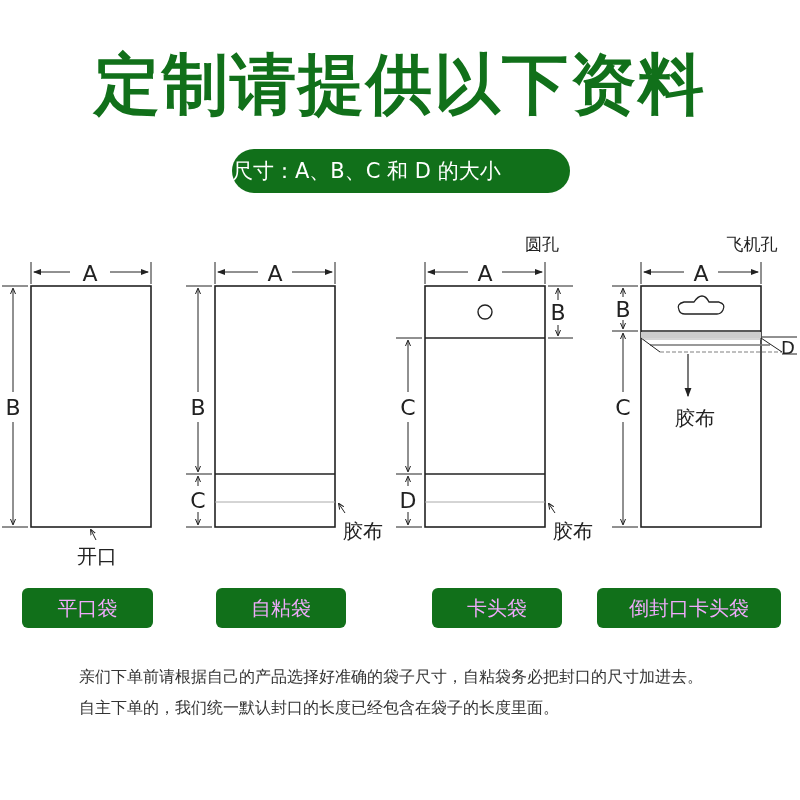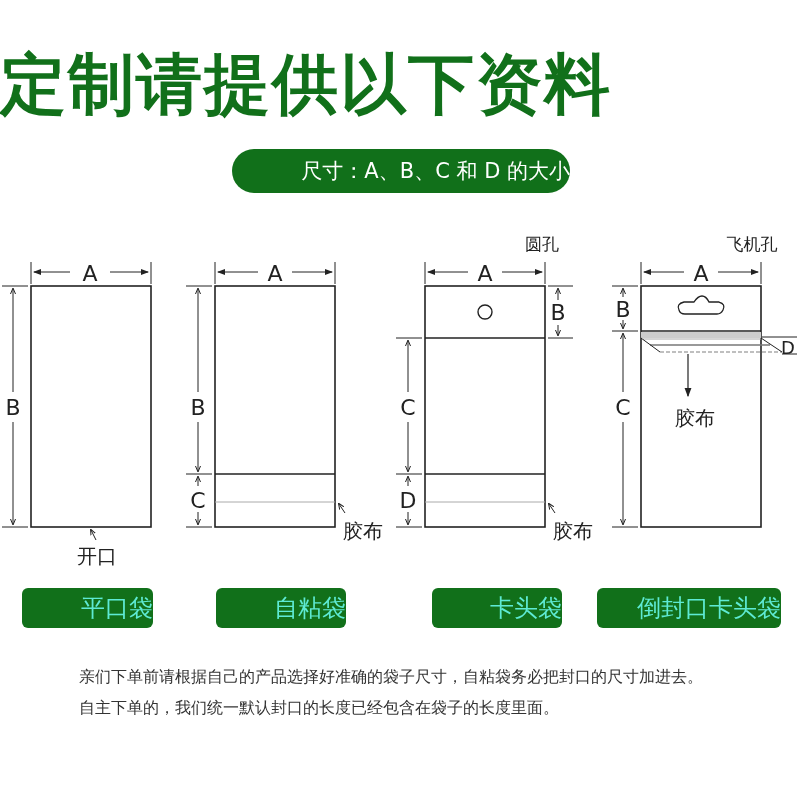--- a/index.html
+++ b/index.html
@@ -1,25 +1,25 @@
 <!DOCTYPE html>
 <html><head>
   <meta charset="utf-8">
   <style>
     html, body { margin: 0; padding: 0; background: #ffffff; }
     body { width: 800px; height: 800px; position: relative; overflow: hidden;
            font-family: "DejaVu Sans", "Liberation Sans", sans-serif; }
-    .title { position: absolute; left: 0; top: 52px; width: 800px; 
+    .title { position: absolute; left: 0; top: 52px; width: 800px; text-align: center;
              font-size: 66px; font-weight: bold; color: #11701a; letter-spacing: 2px; line-height: 1; }
     .pill { position: absolute; left: 232px; top: 149px; width: 338px; height: 44px;
             background: #11701a; border-radius: 22px; color: #fff; font-size: 21px;
-            line-height: 44px; text-align: right; }
+            line-height: 44px; text-align: left; }
     svg.diagram { position: absolute; left: 0; top: 0; }
-    .tag { position: absolute; top: 588px; height: 40px; background: #11701a; color: #5eead4;
-           border-radius: 6px; font-size: 24px; line-height: 40px; text-align: right; }
+    .tag { position: absolute; top: 588px; height: 40px; background: #11701a; color: #f0abfc;
+           border-radius: 6px; font-size: 20px; line-height: 40px; text-align: center; }
     .notes { position: absolute; left: 31px; top: 662px; width: 760px; font-size: 16px;
              color: #333; line-height: 30.5px; font-family: "DejaVu Sans", sans-serif; margin-left: 48px; }
     .notes div { white-space: nowrap; }
     .lbl { font-family: "DejaVu Sans", sans-serif; fill: #222; }
   </style>
 </head>
 <body>
 
 <div class="title">定制请提供以下资料</div>
 <div class="pill">尺寸：A、B、C 和 D 的大小</div>

